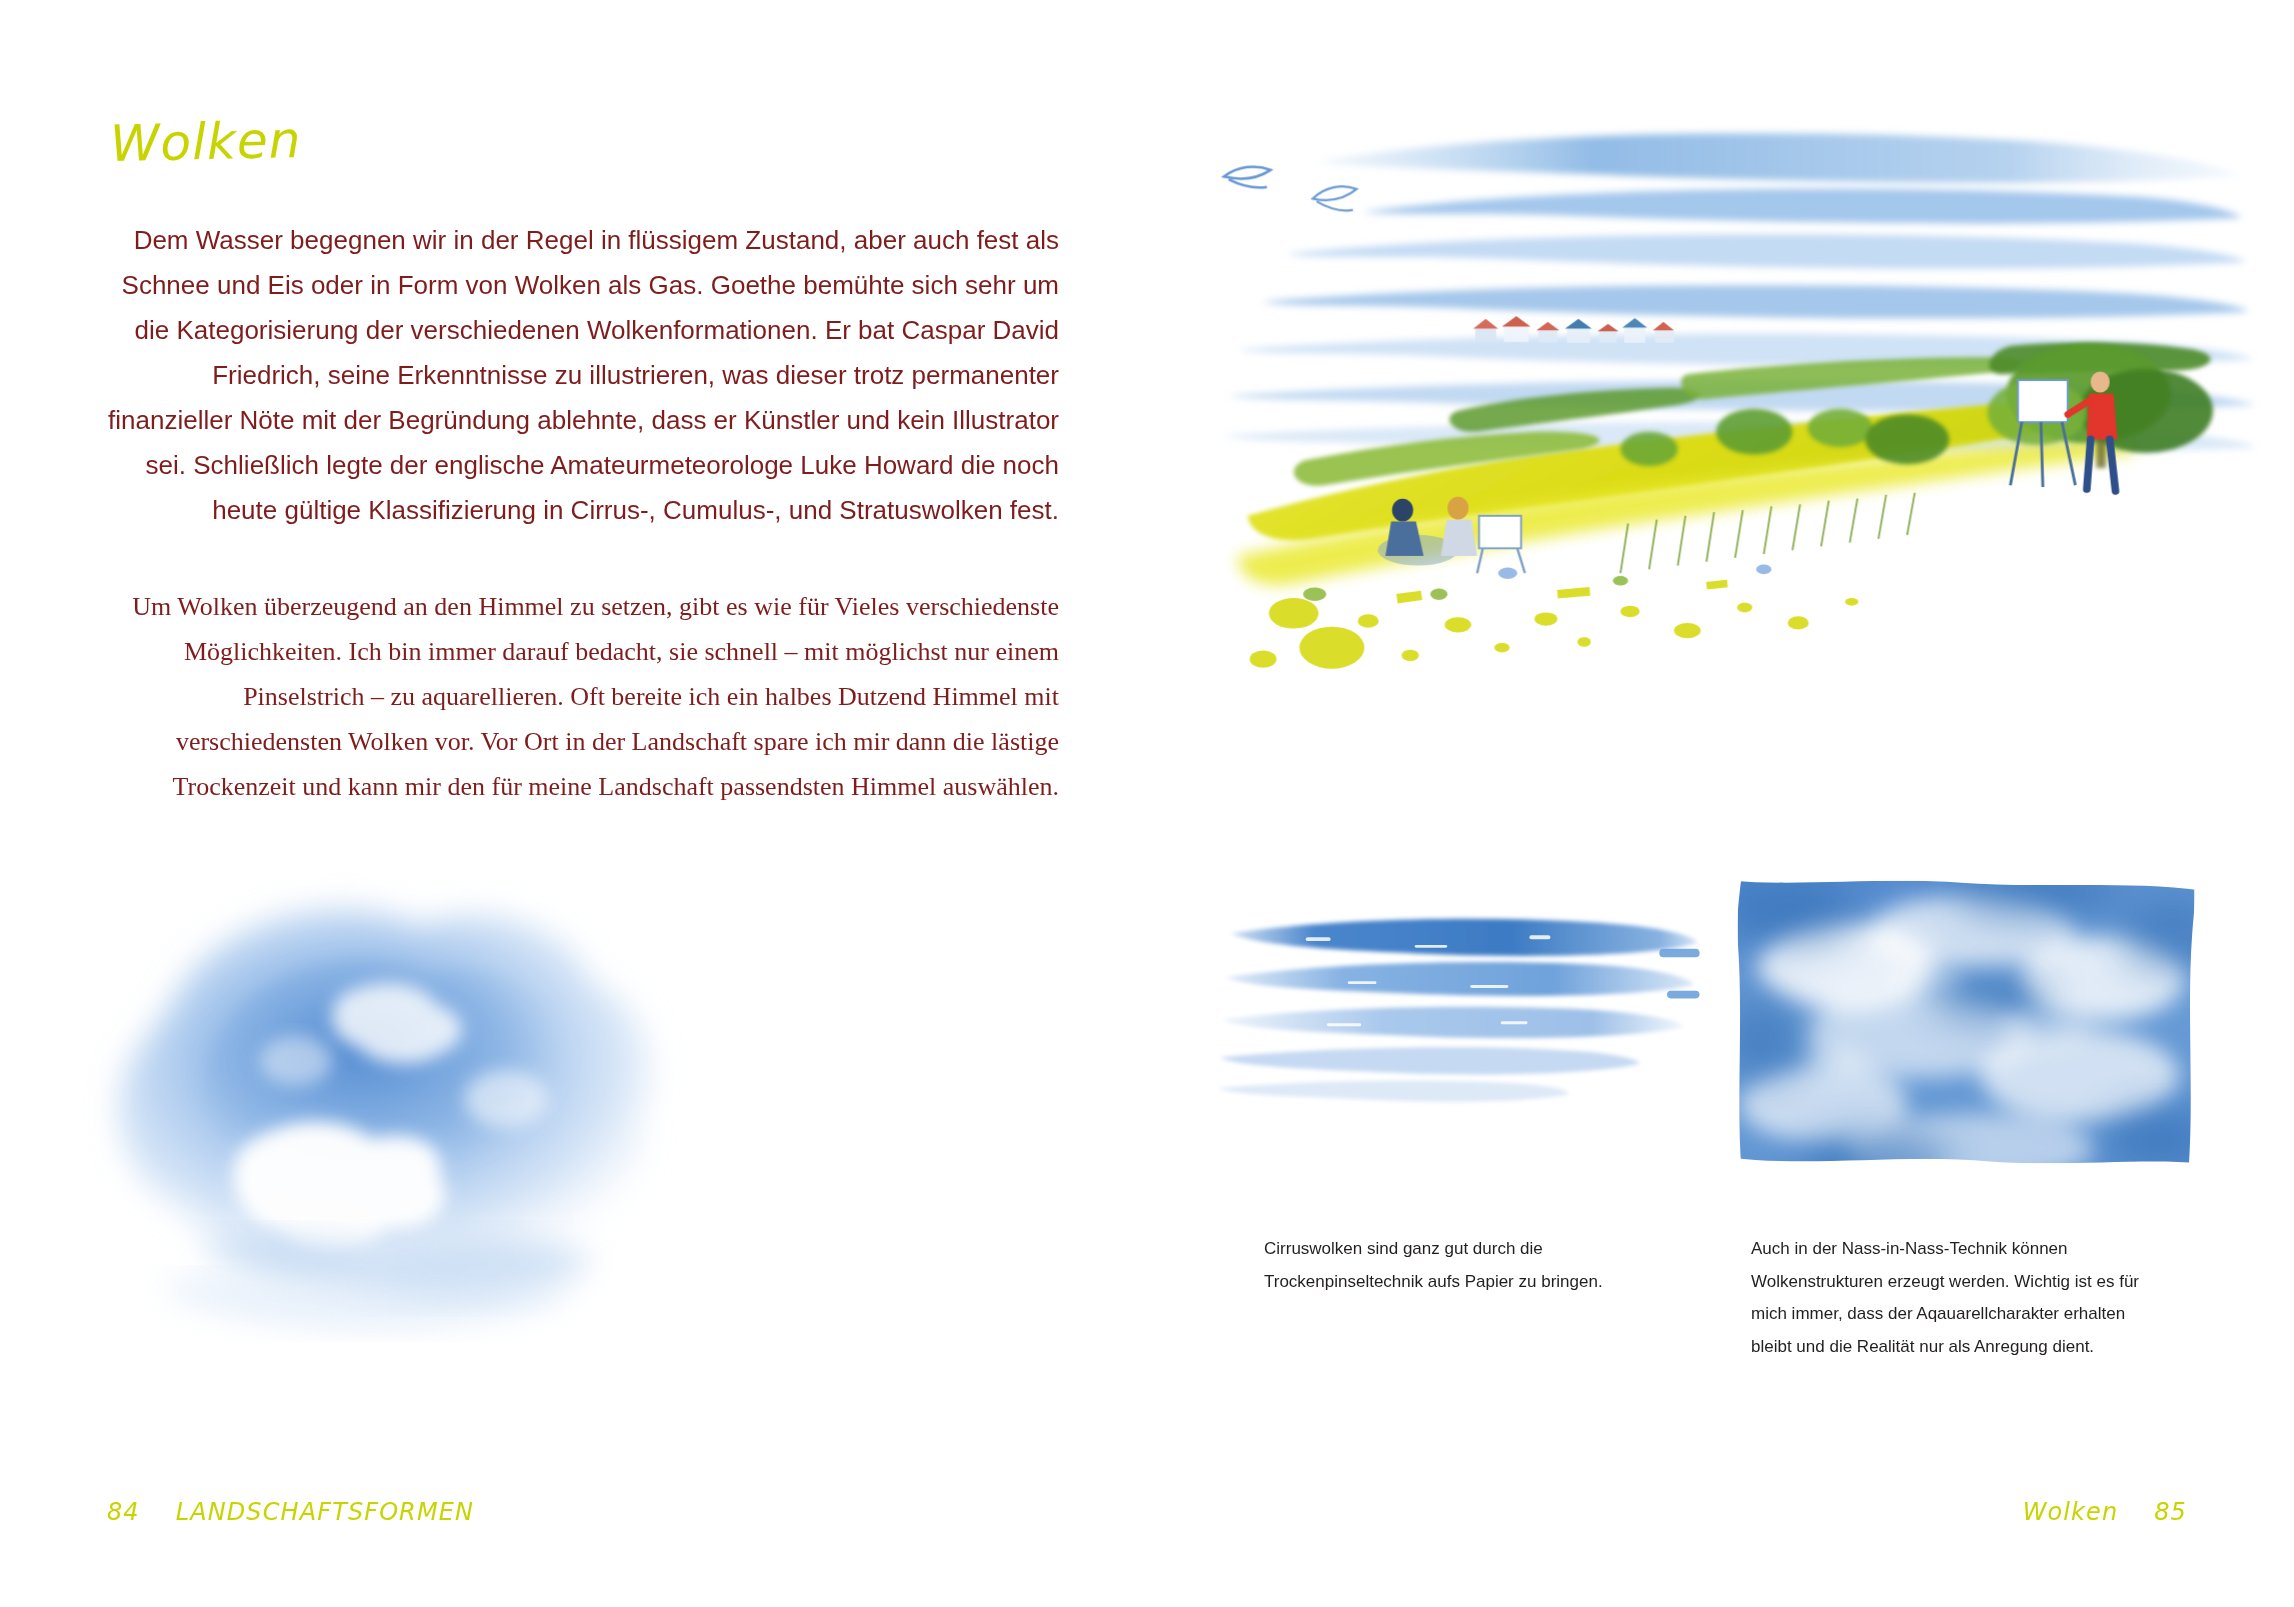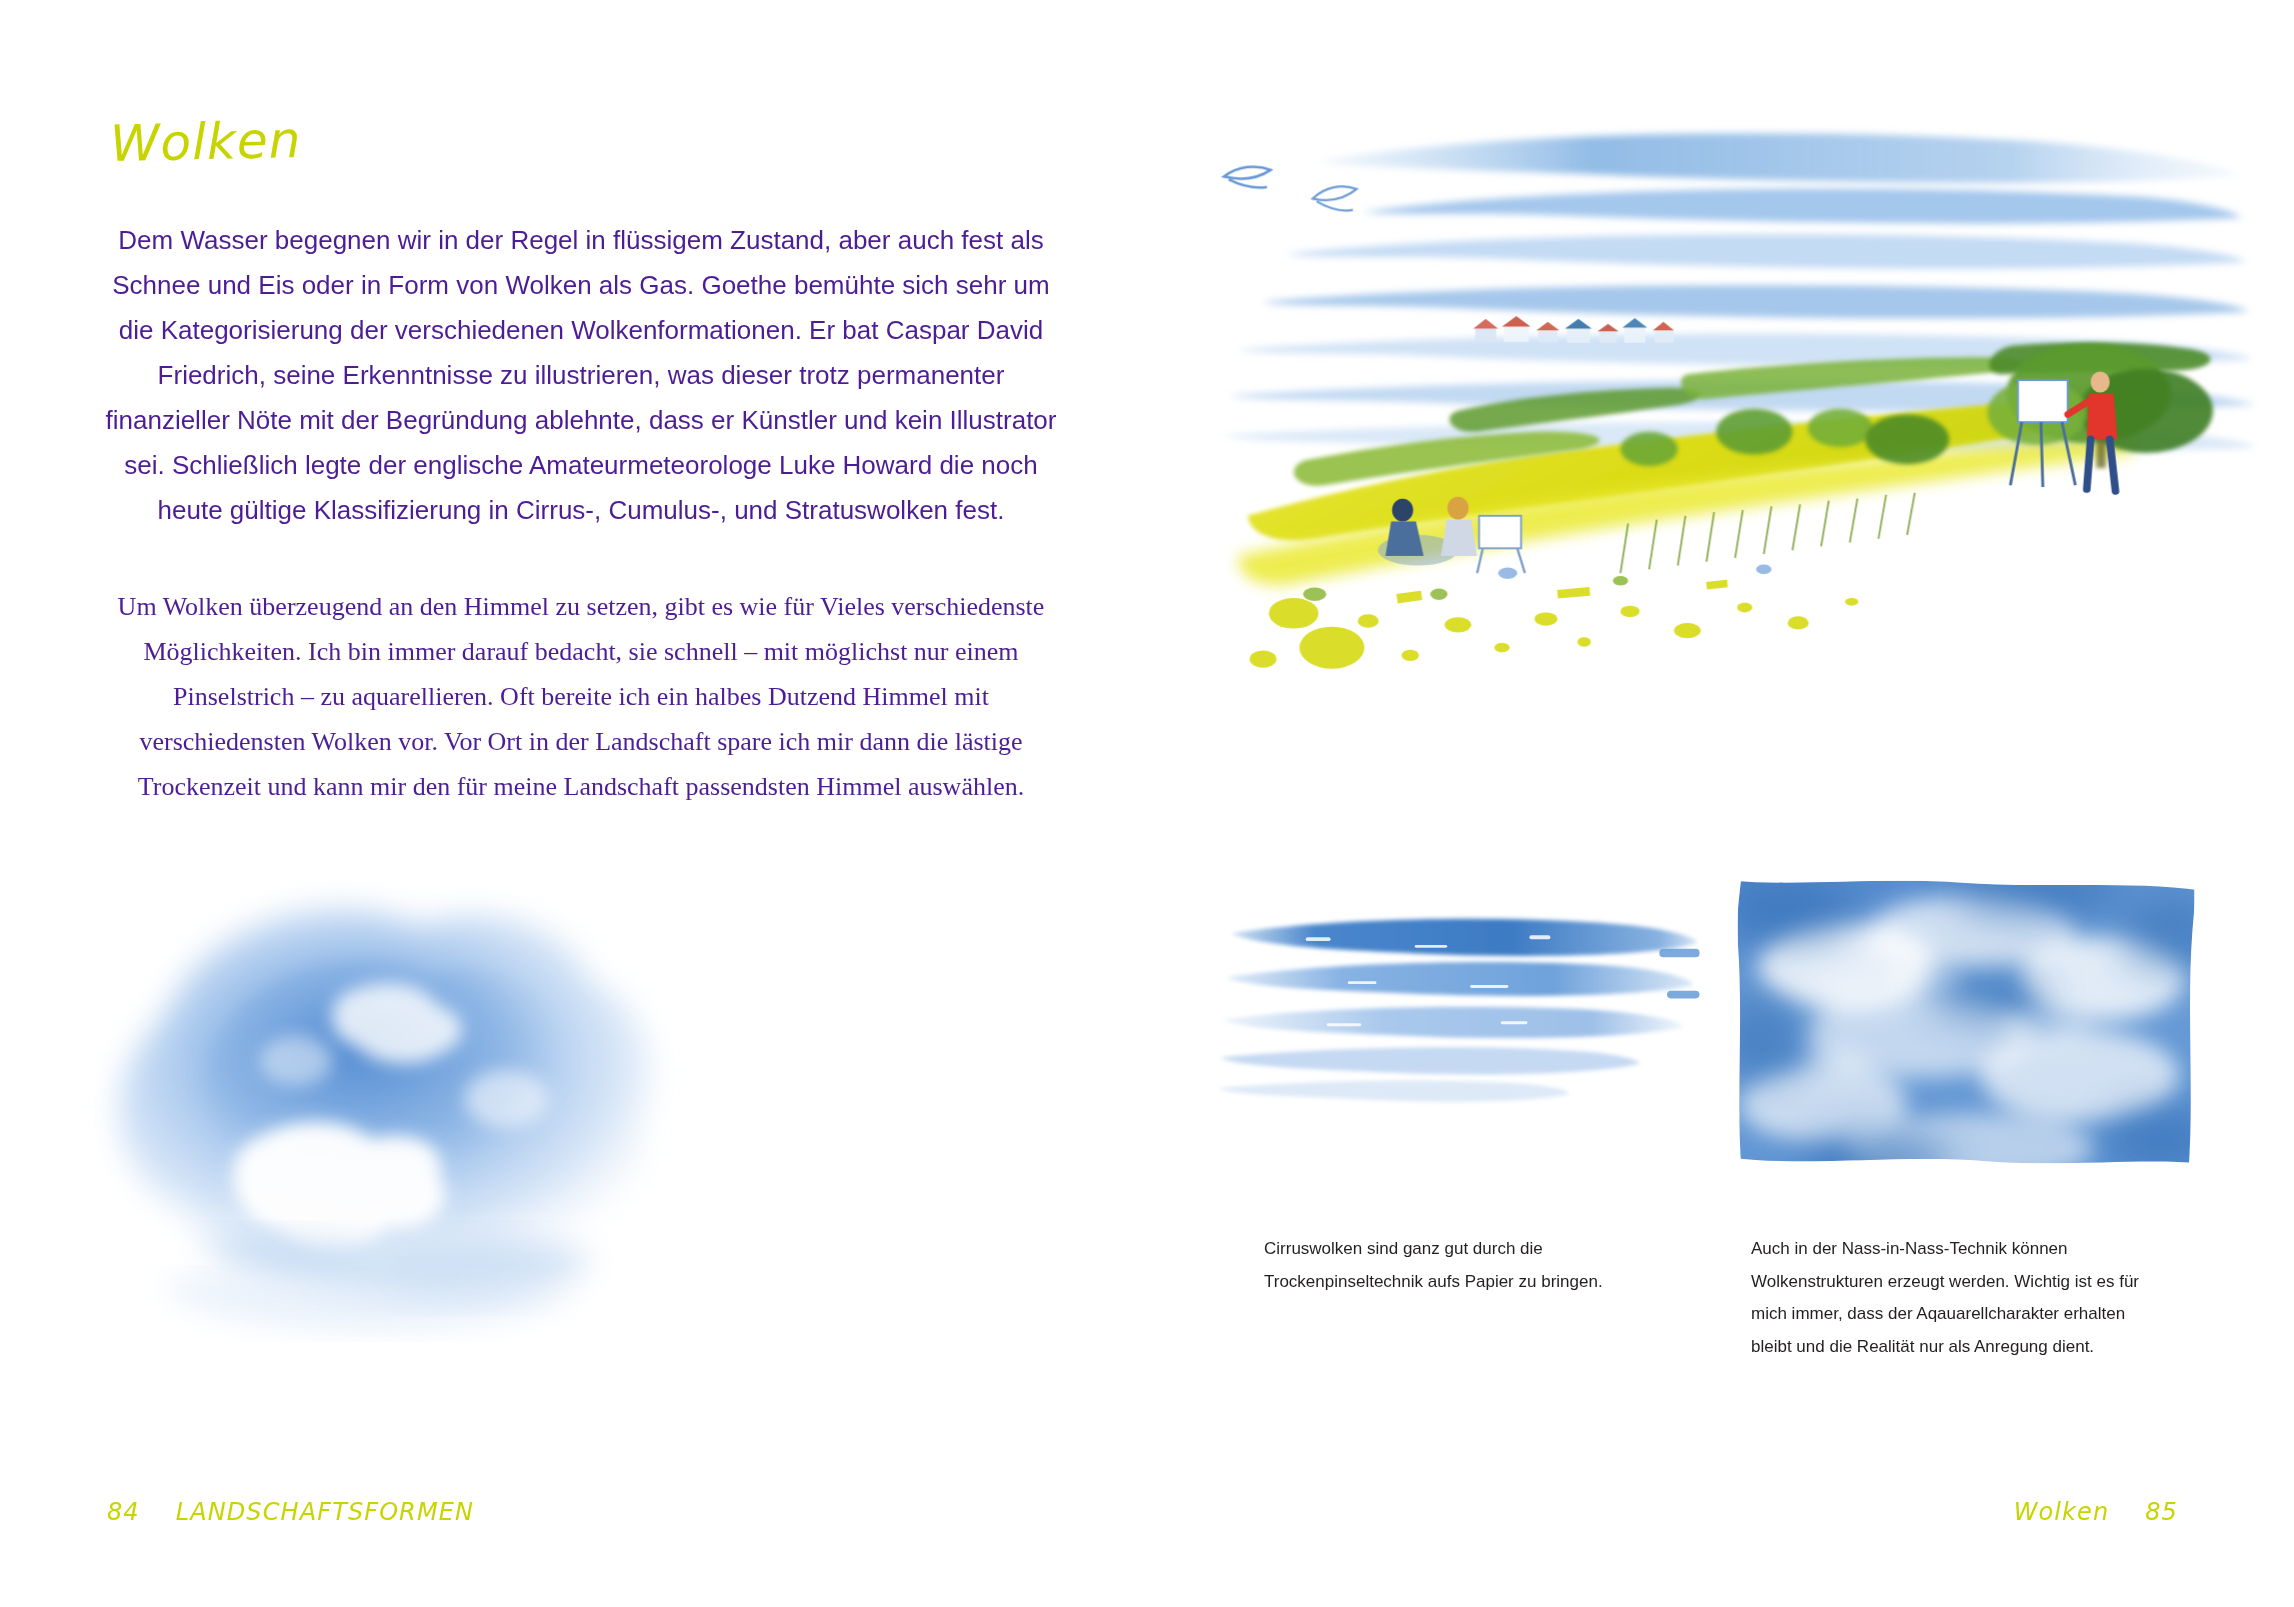--- a/index.html
+++ b/index.html
@@ -42,22 +42,22 @@
     color: #c8d400;
     transform: rotate(-1.2deg);
   }
 
   .body-text {
     position: absolute;
     left: 103px;
     width: 956px;
     font-size: 26px;
     line-height: 45px;
-    color: #4c1d95;
-    text-align: center;
+    color: #7f1d1d;
+    text-align: right;
   }
   .para-1 { top: 218px; }
   .para-2 { top: 584px; font-family: Liberation Serif, serif; }
 
   
   .cumulus-art {
     position: absolute;
     left: 57px;
     top: 860px;
     width: 669px;
@@ -83,21 +83,21 @@
     bottom: 82px;
     font-family: "DejaVu Sans", sans-serif;
     font-style: italic;
     font-size: 24px;
     color: #c8d400;
     letter-spacing: 1.1px;
     white-space: nowrap;
   }
   .folio-left  { left: 107px; }
   .folio-left .folio-num { margin-right: 36px; }
-  .folio-right { right: 116px; }
+  .folio-right { right: 107px; }
   .folio-right .folio-num { margin-left: 36px; }
 
   
   .landscape-art {
     position: absolute;
     left: 1171px;
     top: 124px;
     width: 1090px;
     height: 688px;
   }

